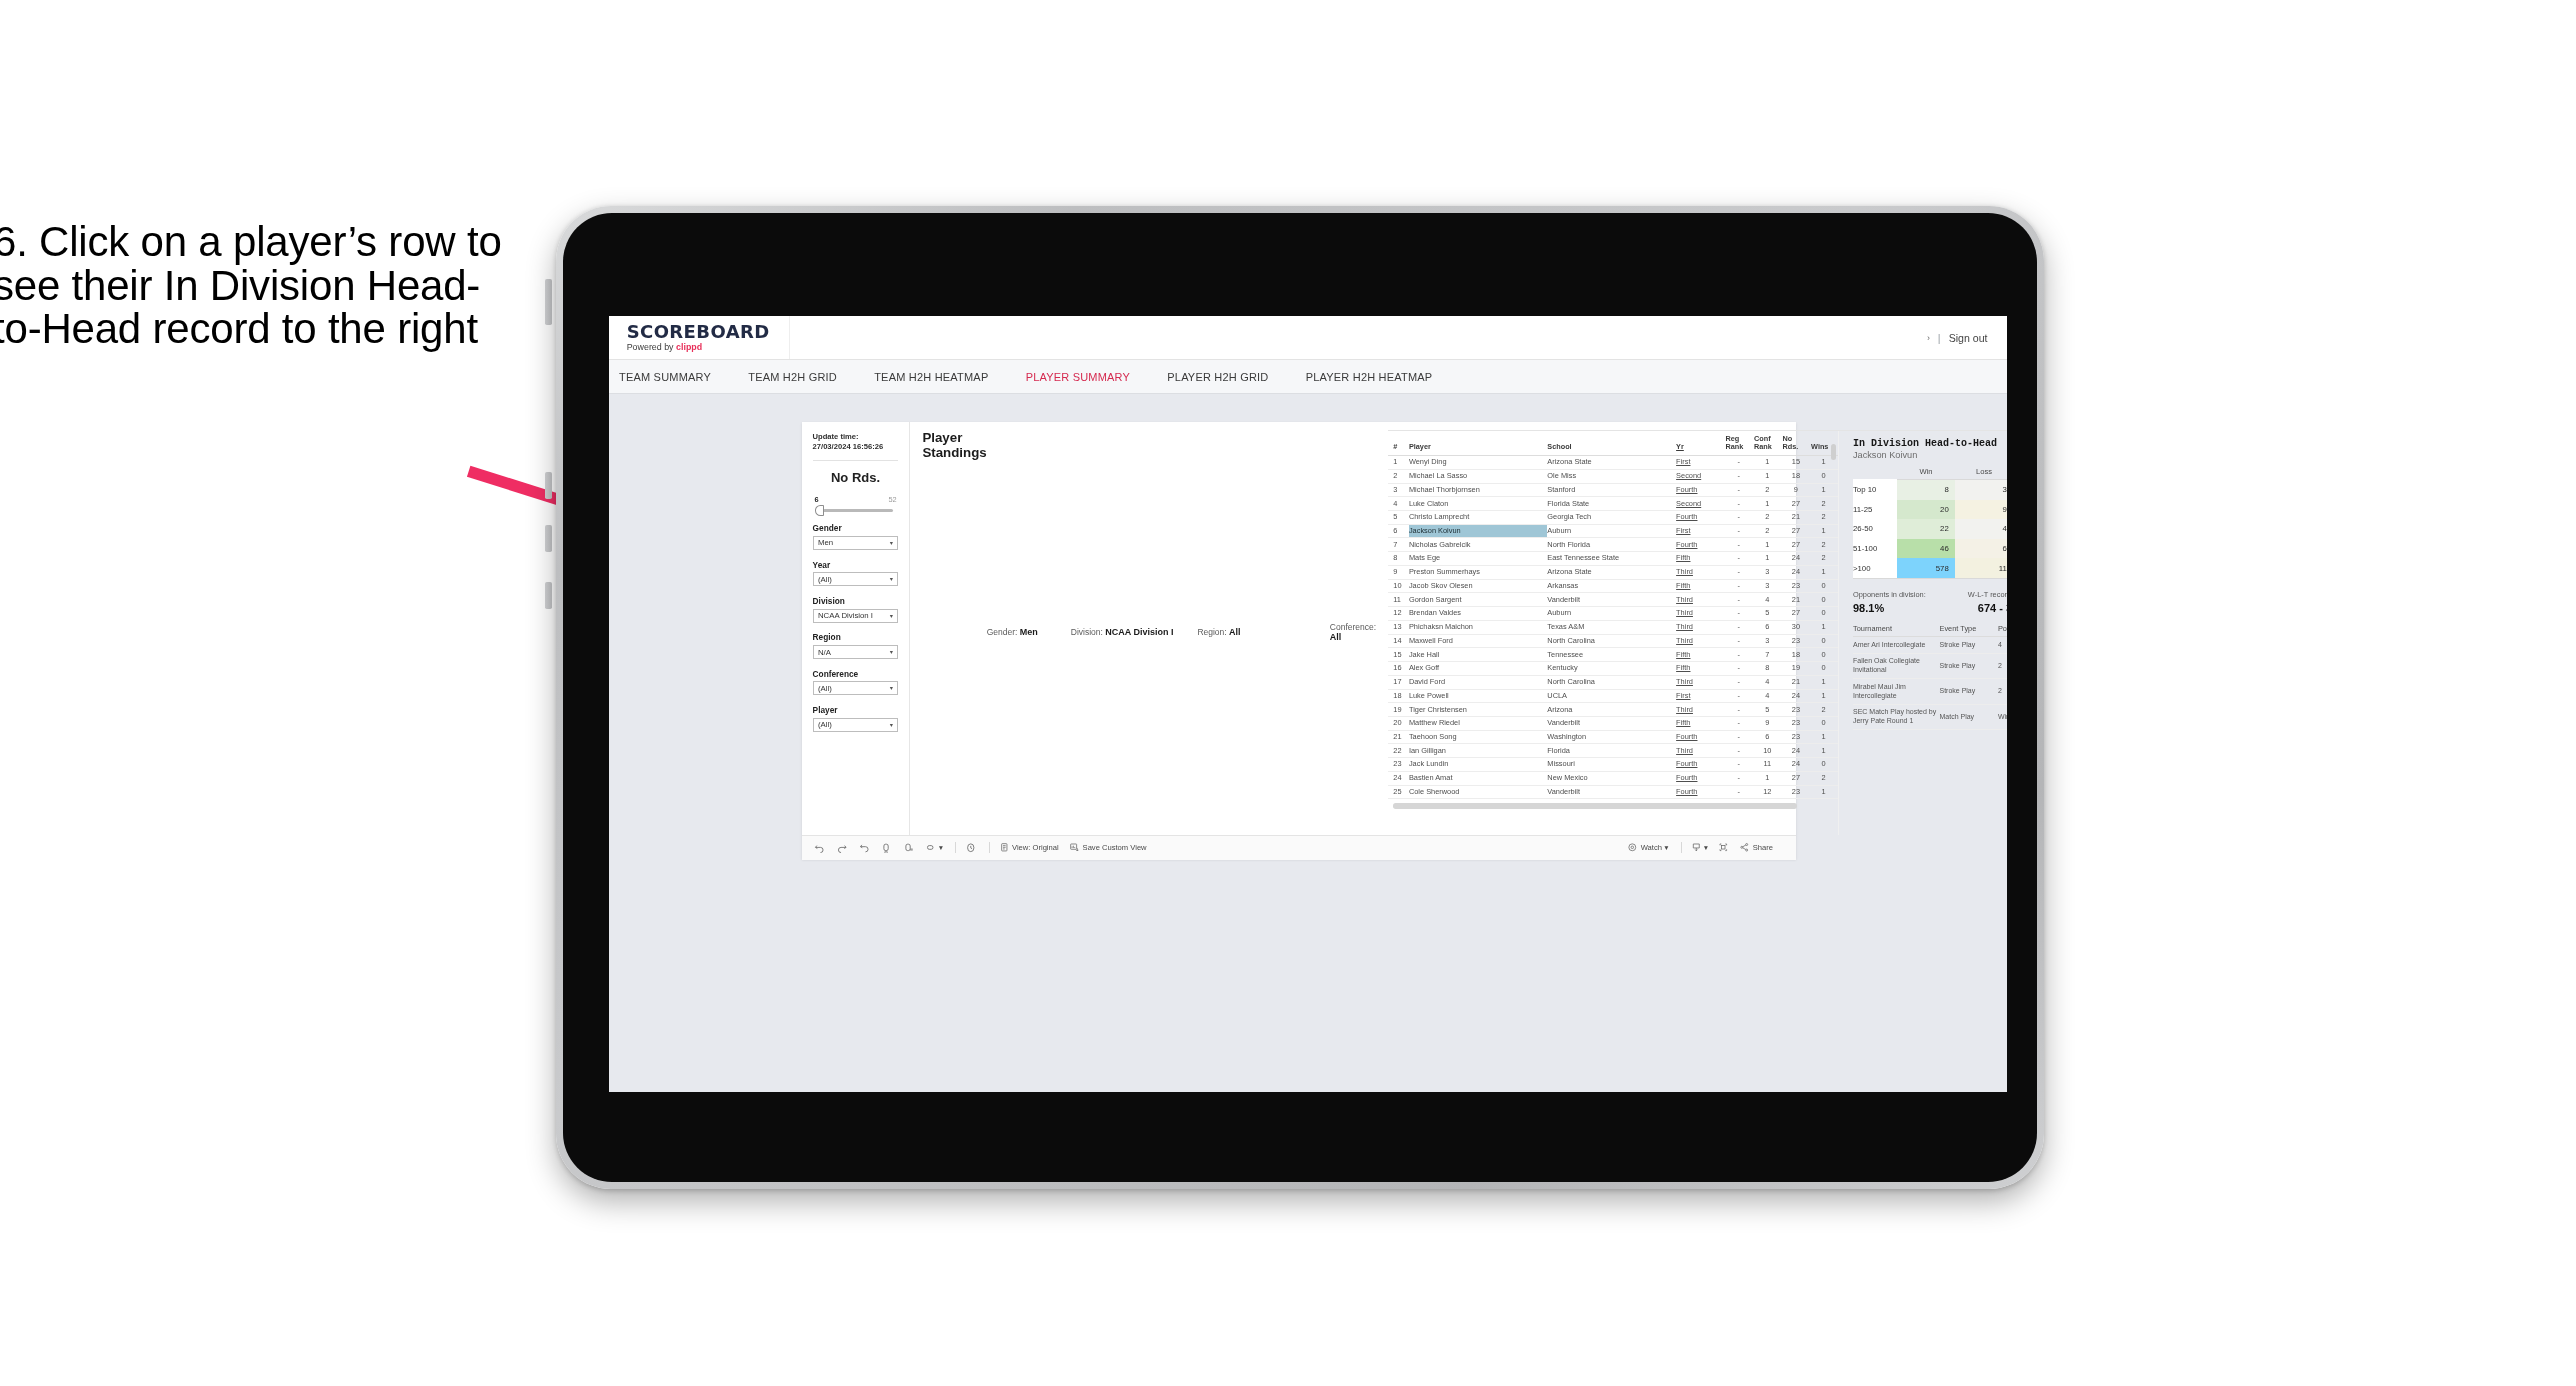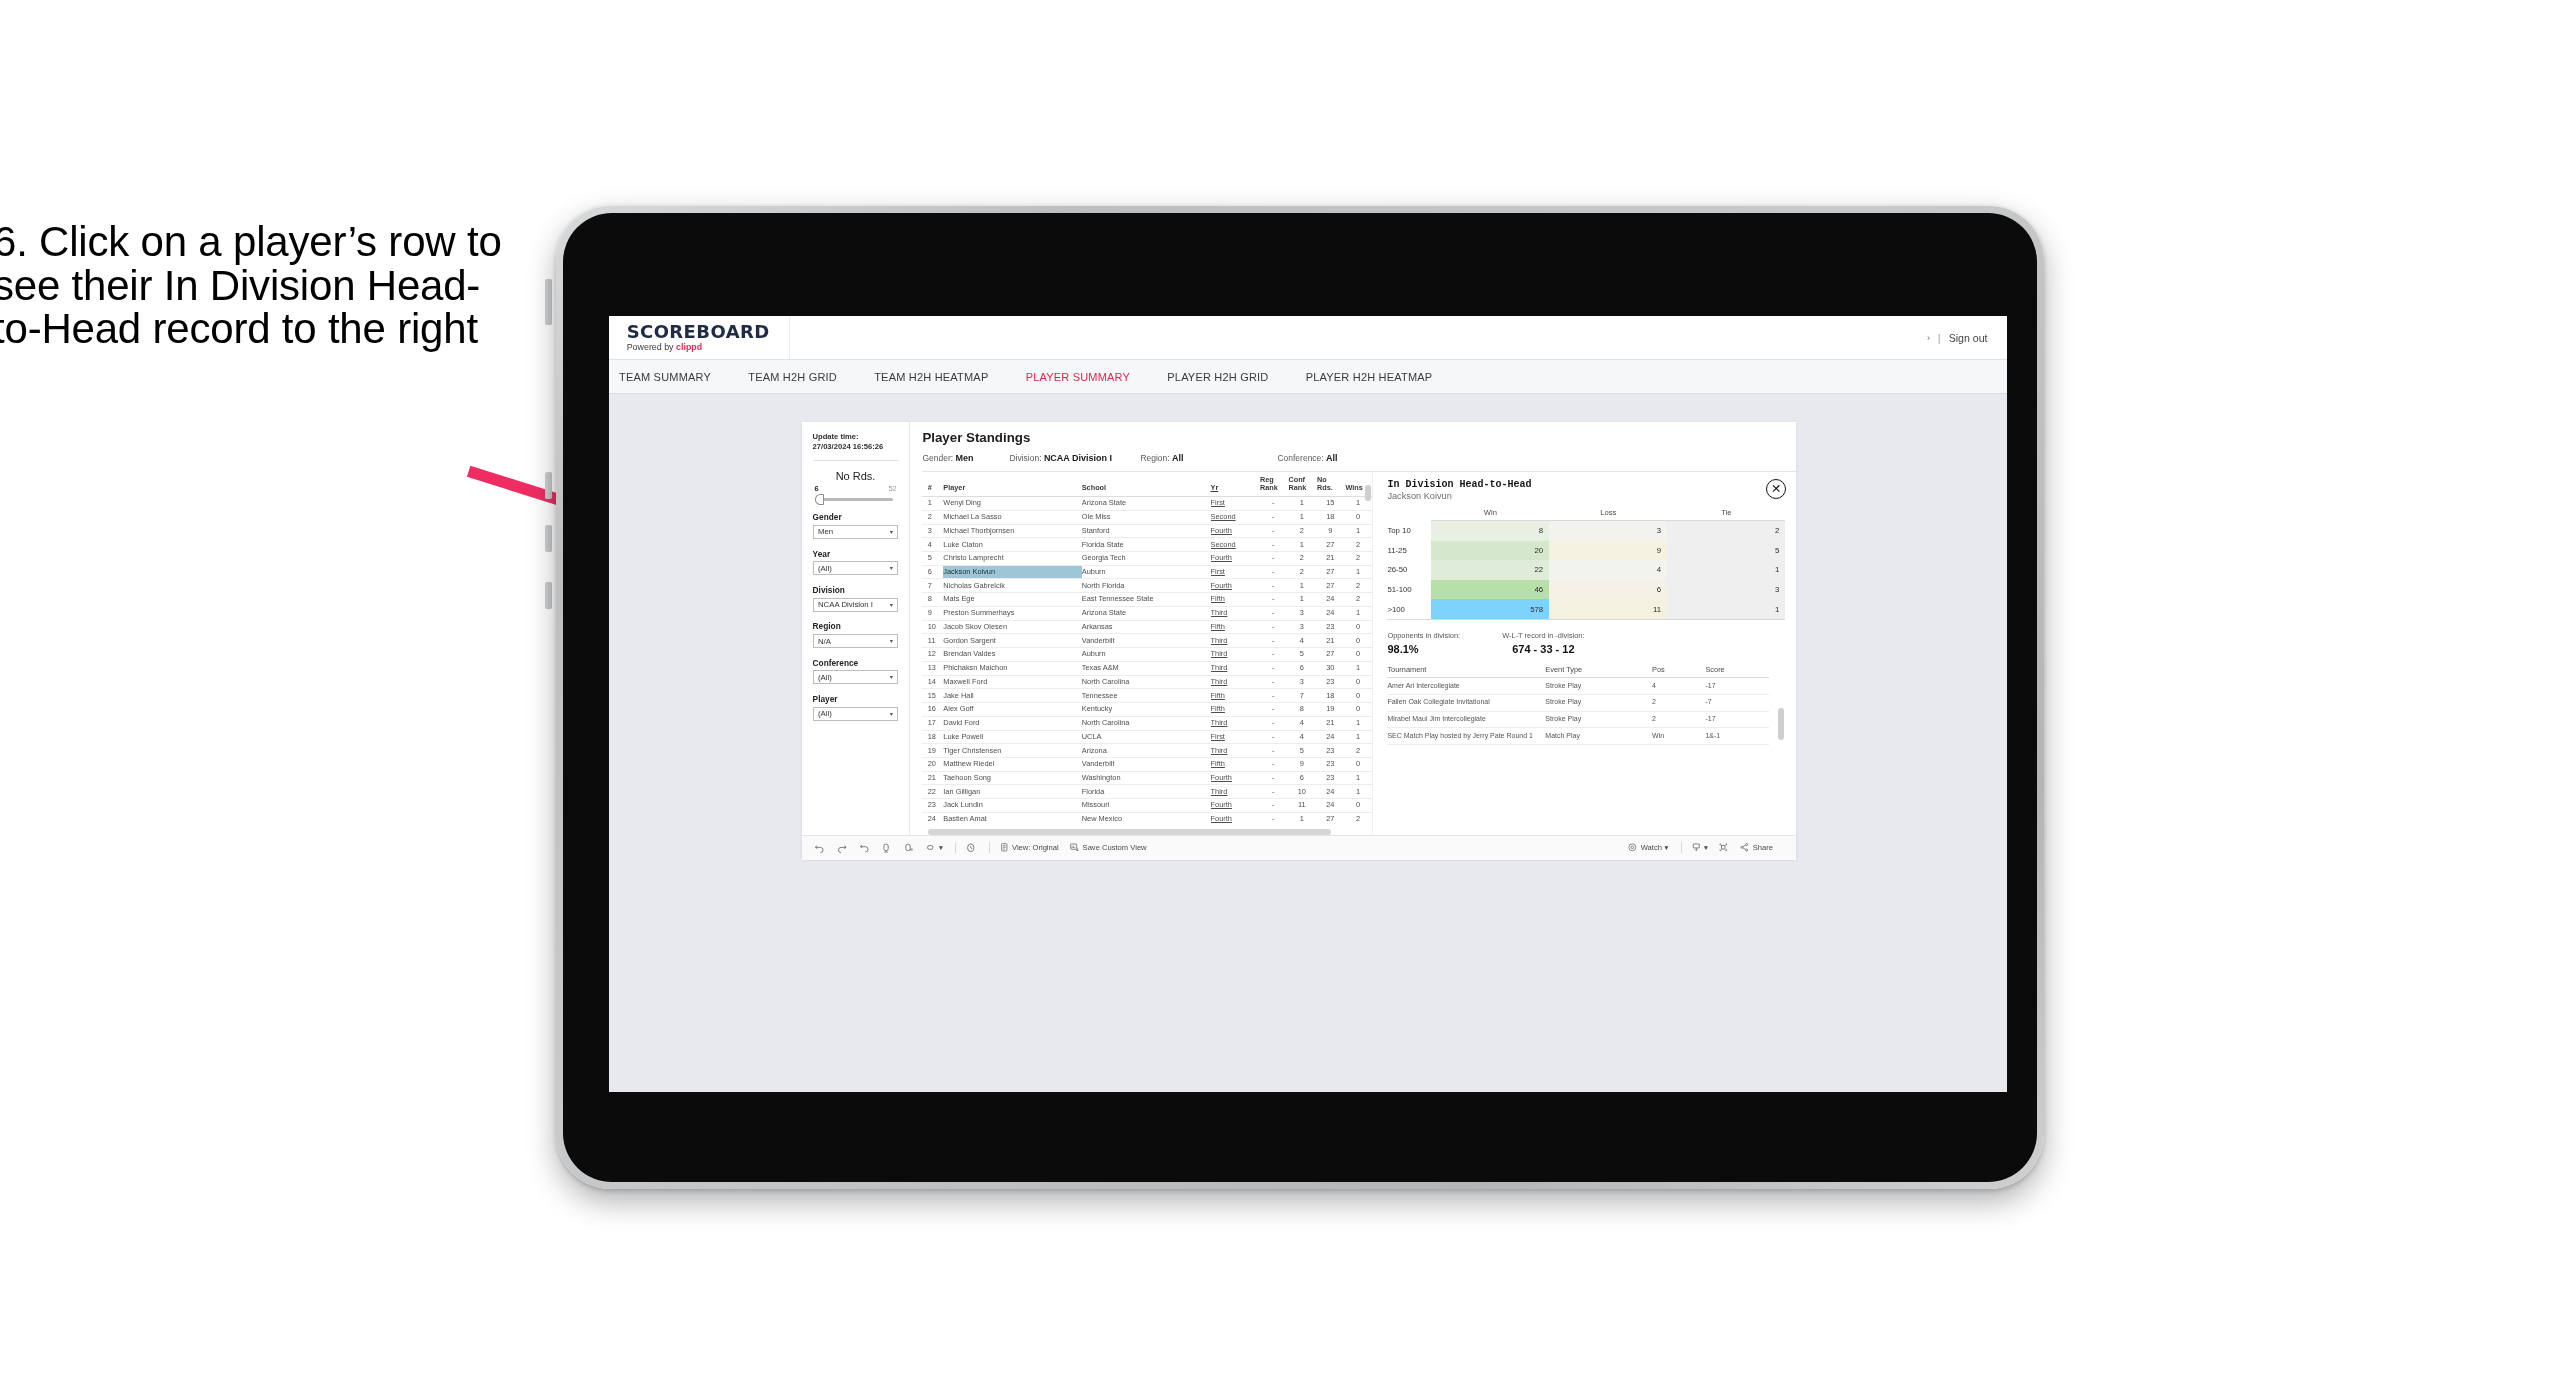--- a/index.html
+++ b/index.html
@@ -137,21 +137,21 @@
   
   .filters {
     width: 108px; flex: 0 0 108px;
     padding: 10.6px 10.6px 0 10.6px;
     border-right: 0.9px solid #e6e6e6;
     font-size: 8px; color: #333;
   }
   .update-time { font-size: 7.6px; color: #2f2f2f; line-height: 1.3; font-weight: 600; }
   .filters hr { border: 0; border-top: 0.9px solid #e2e2e2; margin: 8px 0 8.9px; }
   .slider-block { text-align: center; margin-bottom: 11.5px; }
-  .slider-title { font-size: 11px; font-weight: 400; color: #222; margin-bottom: 2px; }
+  .slider-title { font-size: 13px; font-weight: 700; color: #222; margin-bottom: 10px; }
   .slider-ends { display: flex; justify-content: space-between; font-size: 7.4px; padding: 0 1.8px; }
   .slider-ends .lo { color: #222; font-weight: 600; }
   .slider-ends .hi { color: #9b9b9b; }
   .slider-track {
     position: relative; height: 2.7px; background: #b9b9b9; border-radius: 1.8px;
     margin: 5.3px 5.3px 0 10.6px;
   }
   .slider-handle {
     position: absolute; left: -8px; top: -4px;
     width: 8.9px; height: 10.6px;
@@ -162,21 +162,21 @@
   .f-label { font-size: 8.3px; font-weight: 700; color: #222; margin-bottom: 2.7px; }
   .f-select {
     height: 14px; border: 0.9px solid #bdbdbd; background: #fff;
     display: flex; align-items: center; justify-content: space-between;
     padding: 0 3.5px 0 4.4px; font-size: 7.8px; color: #333;
     cursor: pointer;
   }
   .f-select .caret { font-size: 5.3px; color: #555; }
 
   
-  .panel { flex: 1; min-width: 0; display: flex; flex-direction: column; padding: 8.9px 0 0 12.4px; }
+  .panel { flex: 1; min-width: 0; display: flex; flex-direction: row; padding: 8.9px 0 0 12.4px; }
   .panel-title { font-size: 13.3px; font-weight: 700; color: #1c1c1c; }
   .panel-meta { display: flex; align-items: center; margin: 8px 0 8px 0; font-size: 8.5px; color: #5b5b5b; }
   .panel-meta .m { margin-right: 0; }
   .panel-meta .m b { color: #1b1b1b; font-weight: 700; font-size: 9px; }
   .m1 { width: 87px; } .m2 { width: 131px; } .m3 { width: 137px; }
 
   .split { display: flex; flex: 1; min-height: 0; border-top: 0.9px solid #e4e4e4; }
 
   
   .standings { width: 450px; flex: 0 0 450px; display: flex; flex-direction: column; min-height: 0; position: relative; }

